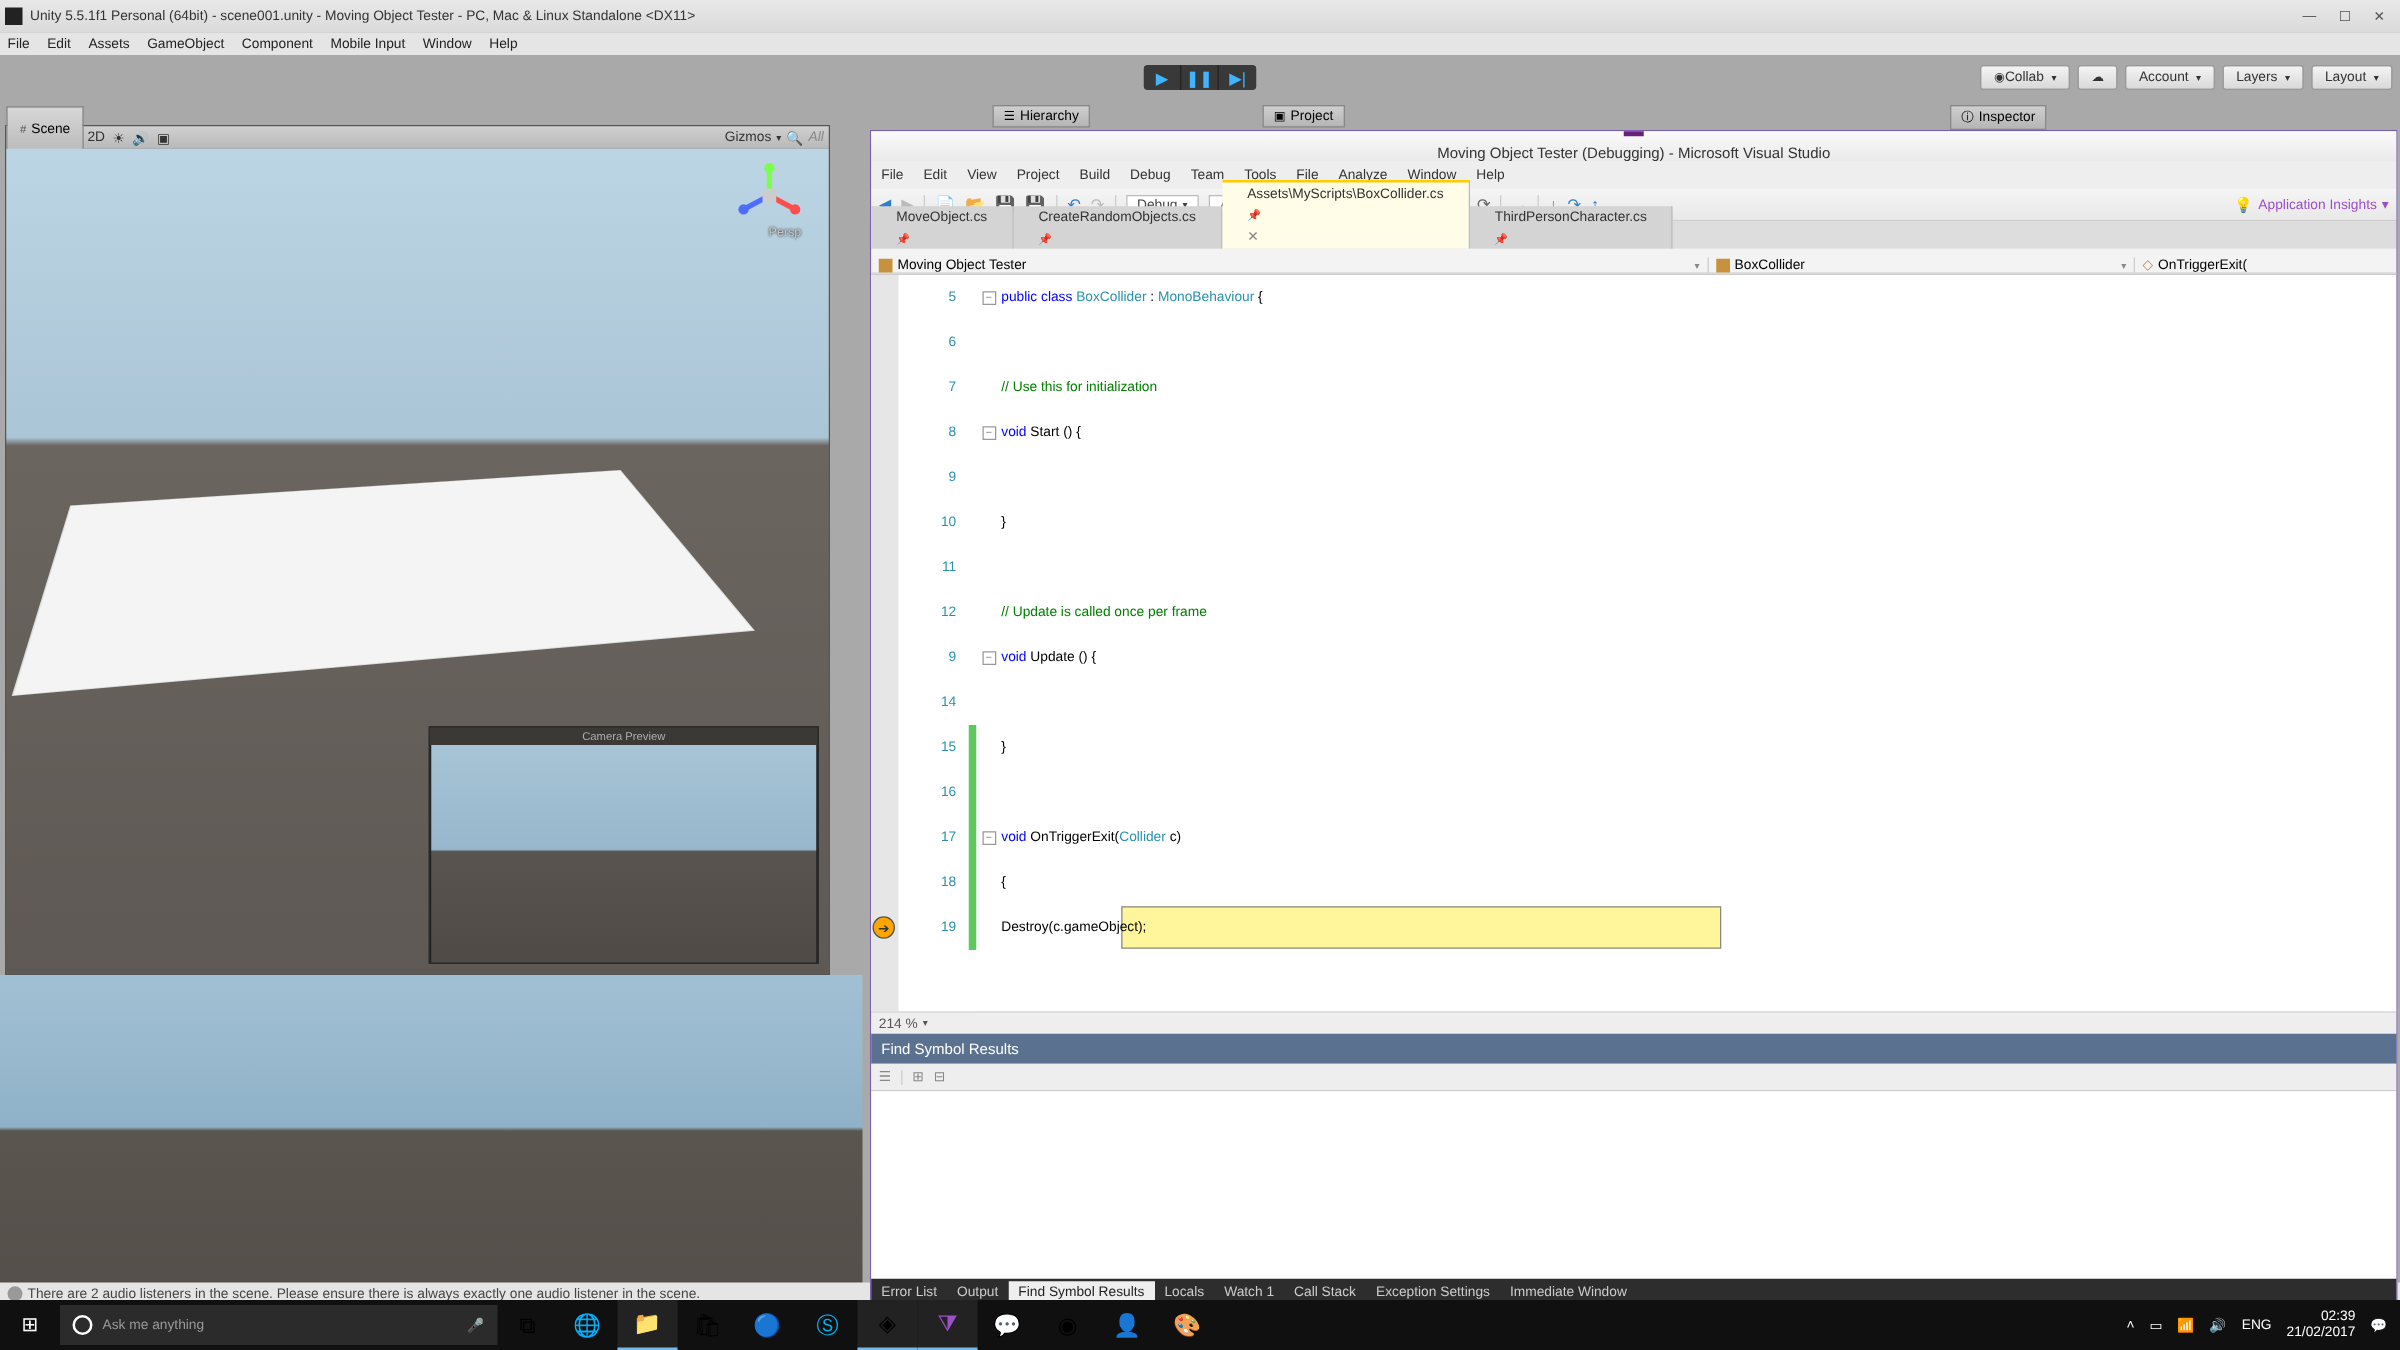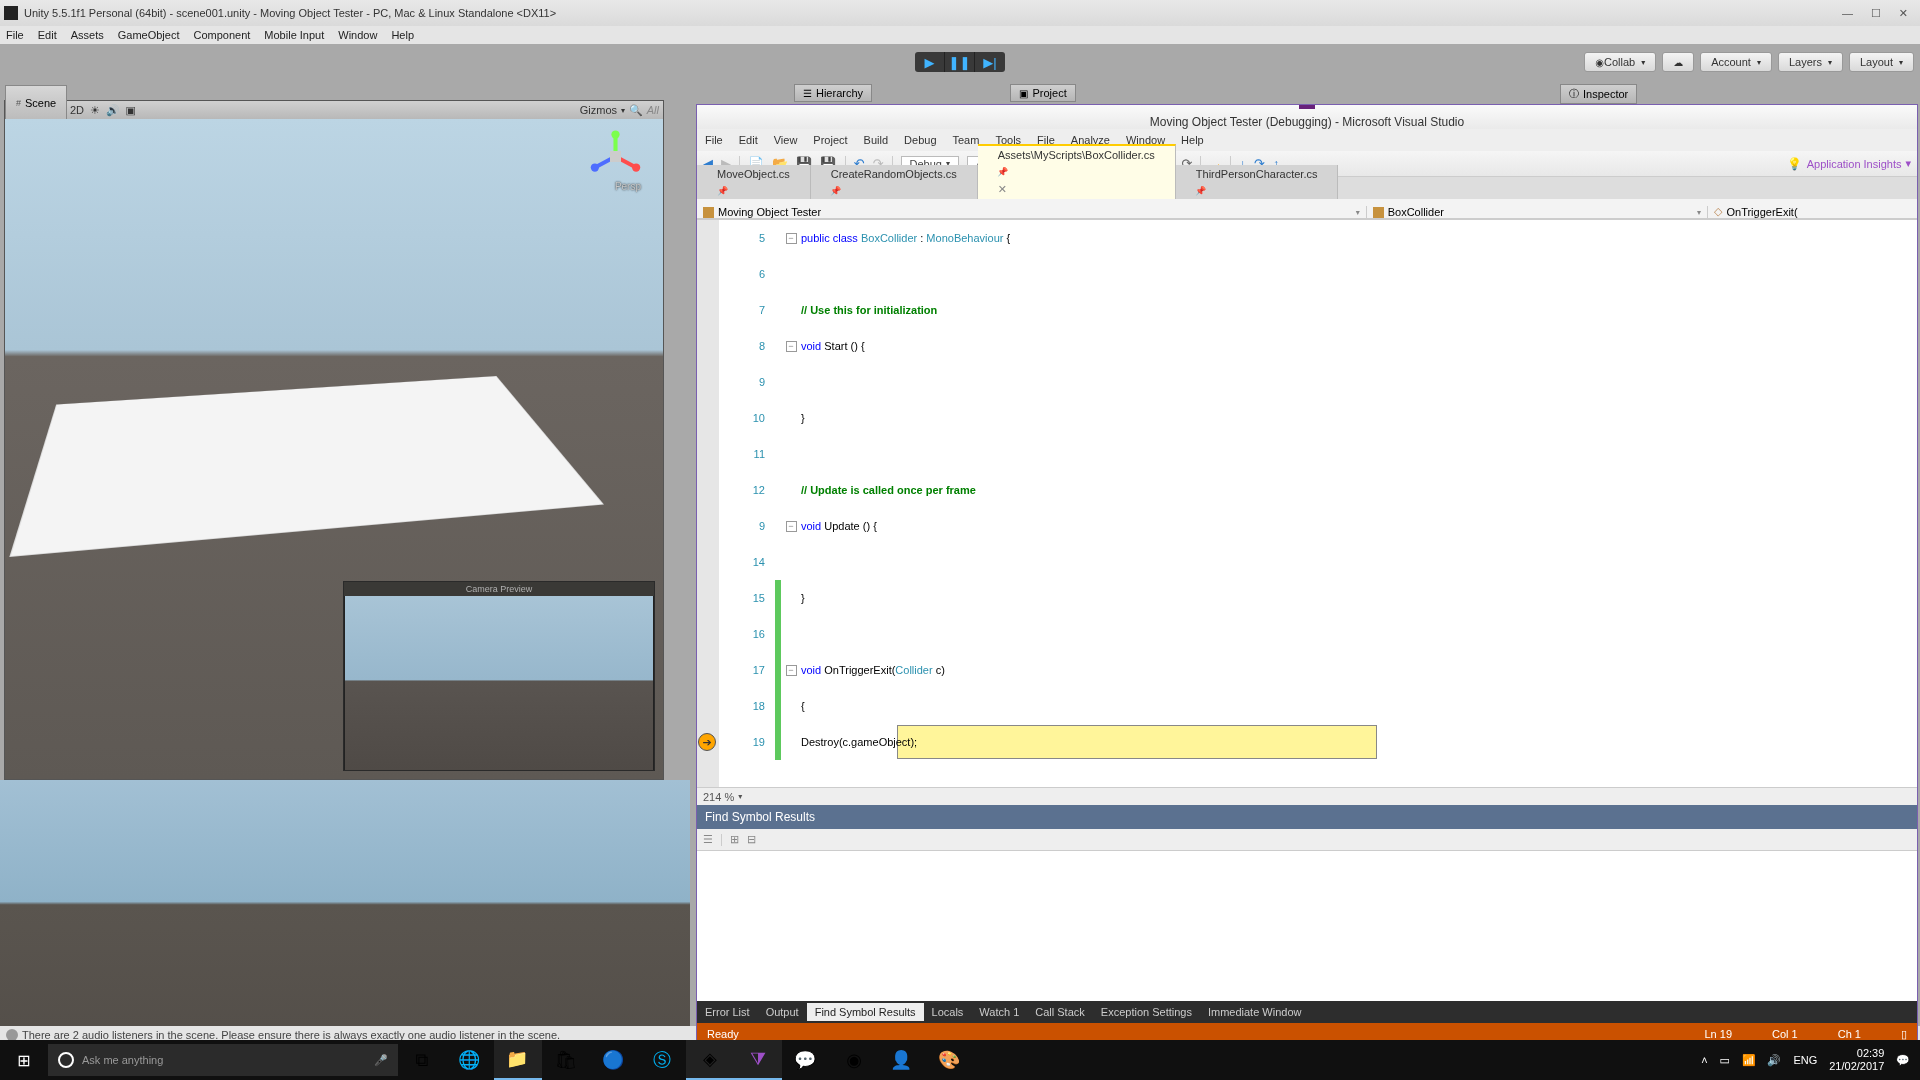--- a/index.html
+++ b/index.html
@@ -91,21 +91,21 @@
 .ln-row { height: 36px; display: flex; align-items: center; justify-content: flex-end; }
 .change-bar { width: 6px; background: #fff; }
 .change-bar .green { background: #5dc95d; width: 100%; }
 .outline { width: 20px; }
 .outline .fold { height: 36px; display: flex; align-items: center; justify-content: center; color: #888; font-size: 12px; position: relative; }
 .outline .fold .box { width: 11px; height: 11px; border: 1px solid #999; display: flex; align-items: center; justify-content: center; font-size: 9px; line-height: 1; background: #fff; }
 .code { flex: 1; position: relative; }
 .code-row { height: 36px; display: flex; align-items: center; white-space: pre; }
 .kw { color: #0000ff; }
 .type { color: #2b91af; }
-.comment { color: #008000; font-weight: bold; }
+.comment { color: #008000; }
 .plain { color: #000; }
 .hl-line { position: absolute; left: 0; height: 34px; background: #fff59a; border: 1px solid #888; z-index: 1; }
 .bp-arrow { position: absolute; left: 1px; width: 18px; height: 18px; background: #ffa500; border: 1px solid #555; border-radius: 50%; z-index: 3; }
 .bp-arrow::after { content:"➔"; position: absolute; inset:0; display:flex; align-items:center; justify-content:center; color:#333; font-size:11px; }
 
 .zoom-bar { height: 18px; background: #eee; border-top: 1px solid #ccc; display: flex; align-items: center; padding: 0 6px; font-size: 11px; color: #555; }
 
 .find-symbol { height: 24px; background: #5b7190; color: #fff; display: flex; align-items: center; padding: 0 8px; font-size: 12px; }
 .find-toolbar { height: 22px; background: #eee; border-bottom: 1px solid #ccc; display: flex; align-items: center; padding: 0 6px; gap: 8px; color: #888; }
 .find-body { height: 150px; background: #fff; }
@@ -433,29 +433,20 @@
       <div class="btab">Error List</div>
       <div class="btab">Output</div>
       <div class="btab active">Find Symbol Results</div>
       <div class="btab">Locals</div>
       <div class="btab">Watch 1</div>
       <div class="btab">Call Stack</div>
       <div class="btab">Exception Settings</div>
       <div class="btab">Immediate Window</div>
     </div>
 
-  <div class="vs-status">
-    <span>Ready</span>
-    <div class="right">
-      <span>Ln 19</span>
-      <span>Col 1</span>
-      <span>Ch 1</span>
-      <span>▯</span>
-    </div>
-  </div>
 </div>
 
 <div class="taskbar">
   <div class="start">⊞</div>
   <div class="search">
     <div class="sicon"></div>
     <span>Ask me anything</span>
     <span style="margin-left:auto">🎤</span>
   </div>
   <div class="app">⧉</div>

